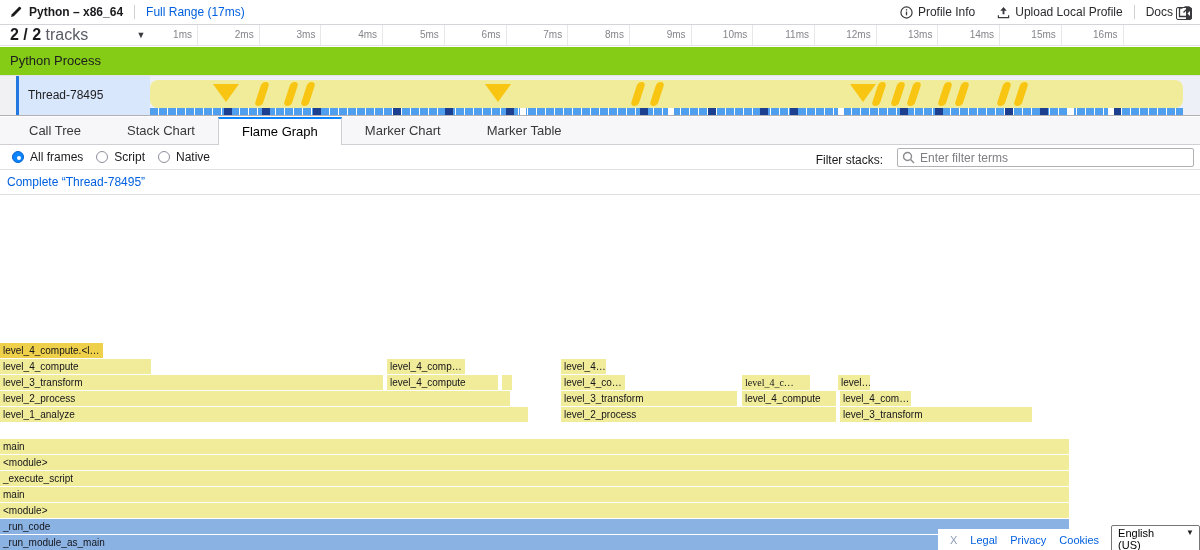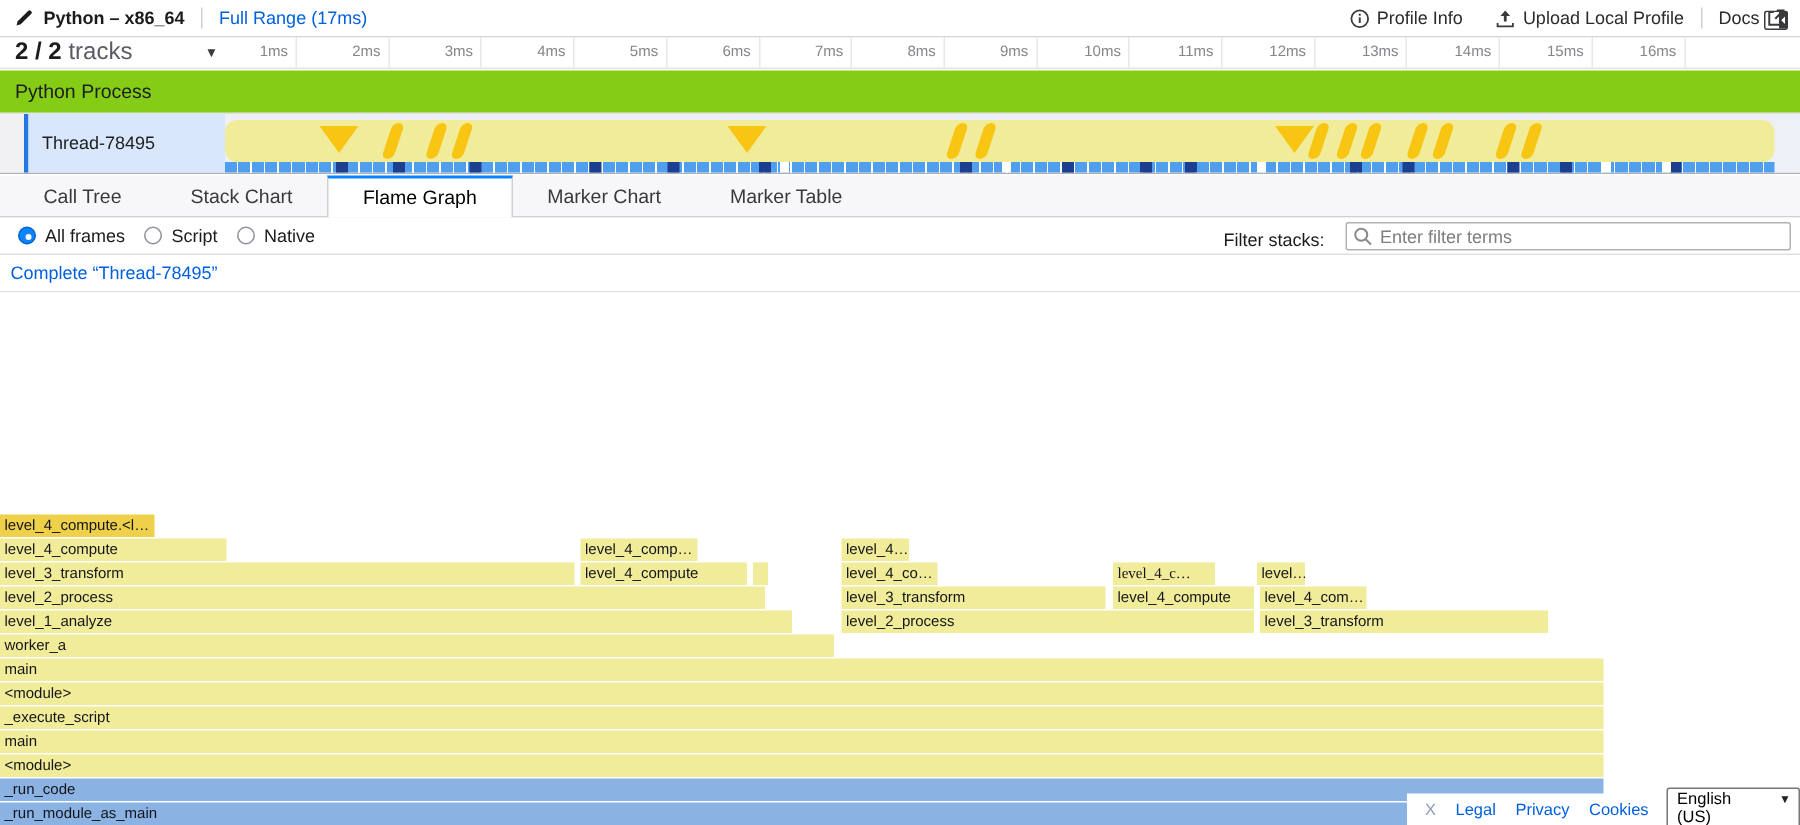--- a/index.html
+++ b/index.html
@@ -297,21 +297,20 @@
       <div class="fbox k-y" style="left: 561px; top: 180px; width: 64px; height: 15px;">level_4_co…</div>
       <div class="fbox k-y" style="left: 742px; top: 180px; width: 68px; height: 15px; font-family: Liberation Serif, serif;">level_4_c…</div>
       <div class="fbox k-y" style="left: 838px; top: 180px; width: 32px; height: 15px;">level…</div>
       <div class="fbox k-y" style="left: 0px; top: 196px; width: 510px; height: 15px;">level_2_process</div>
       <div class="fbox k-y" style="left: 561px; top: 196px; width: 176px; height: 15px;">level_3_transform</div>
       <div class="fbox k-y" style="left: 742px; top: 196px; width: 94px; height: 15px;">level_4_compute</div>
       <div class="fbox k-y" style="left: 840px; top: 196px; width: 71px; height: 15px;">level_4_com…</div>
       <div class="fbox k-y" style="left: 0px; top: 212px; width: 528px; height: 15px;">level_1_analyze</div>
       <div class="fbox k-y" style="left: 561px; top: 212px; width: 275px; height: 15px;">level_2_process</div>
       <div class="fbox k-y" style="left: 840px; top: 212px; width: 192px; height: 15px;">level_3_transform</div>
-      <div class="fbox k-y" style="left: 0px; top: 228px; width: 556px; height: 15px;">worker_a</div>
       <div class="fbox k-y" style="left: 0px; top: 244px; width: 1069px; height: 15px;">main</div>
       <div class="fbox k-y" style="left: 0px; top: 260px; width: 1069px; height: 15px;">&lt;module&gt;</div>
       <div class="fbox k-y" style="left: 0px; top: 276px; width: 1069px; height: 15px;">_execute_script</div>
       <div class="fbox k-y" style="left: 0px; top: 292px; width: 1069px; height: 15px;">main</div>
       <div class="fbox k-y" style="left: 0px; top: 308px; width: 1069px; height: 15px;">&lt;module&gt;</div>
       <div class="fbox k-b" style="left: 0px; top: 324px; width: 1069px; height: 15px;">_run_code</div>
       <div class="fbox k-b" style="left: 0px; top: 340px; width: 1069px; height: 15px;">_run_module_as_main</div>
     </div>
 
   <div class="footer" id="footer">

